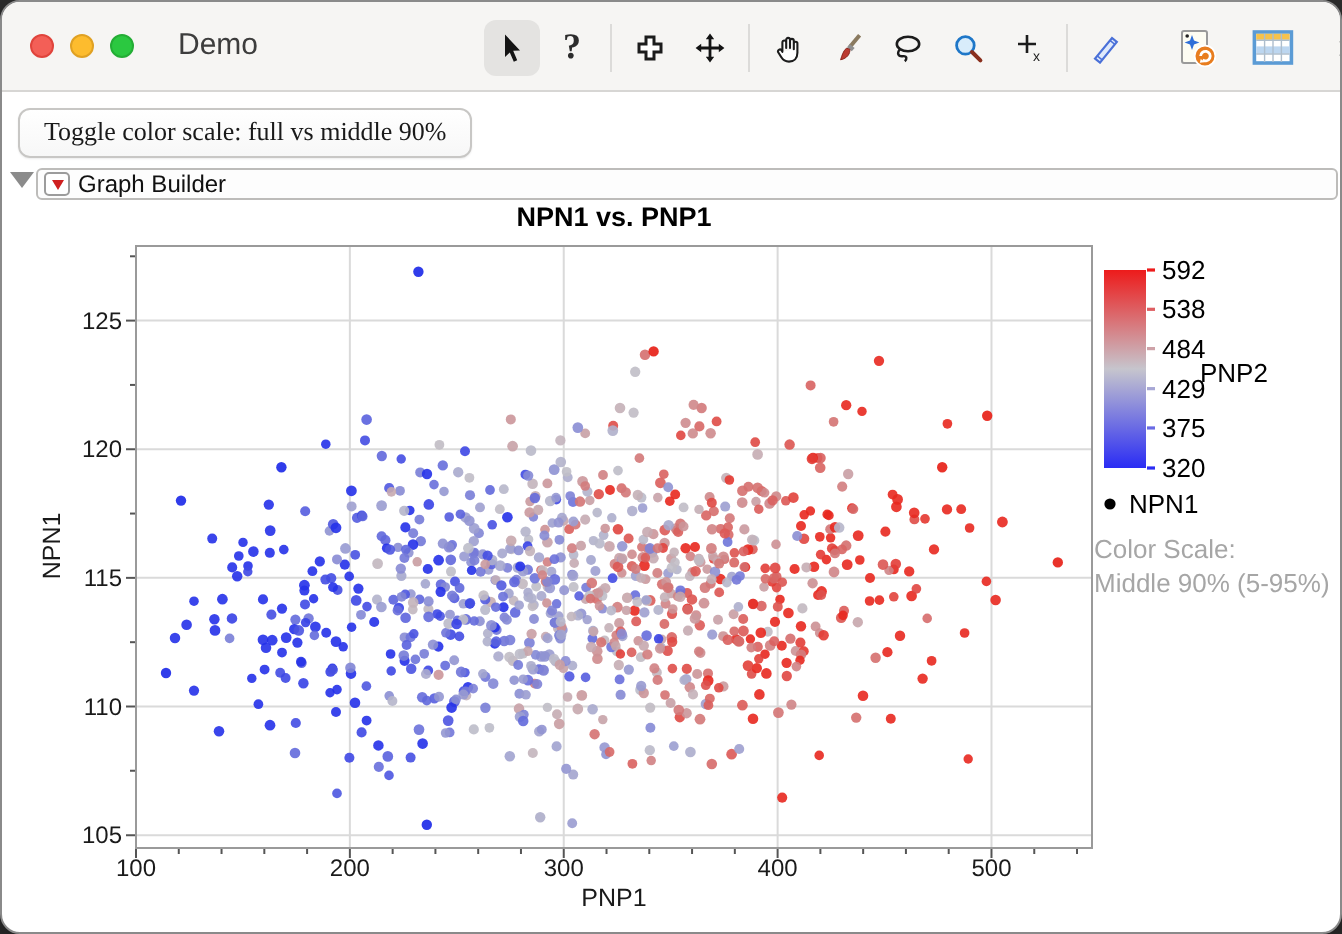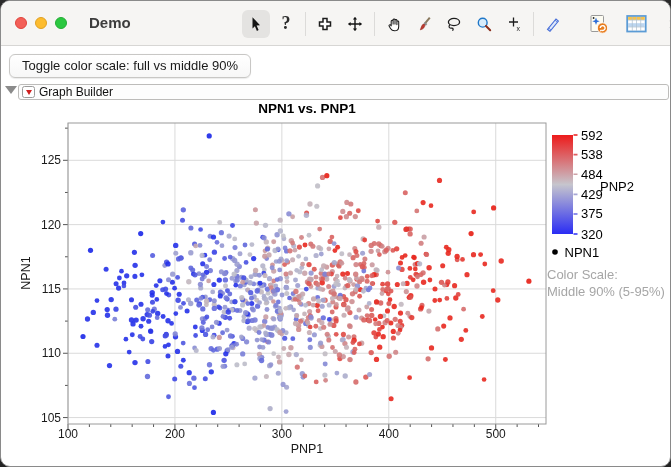--- a/index.html
+++ b/index.html
@@ -5,31 +5,31 @@
   html,body{margin:0;padding:0;background:#2e2e2e;font-family:"Liberation Sans","DejaVu Sans",sans-serif;}
   .window{position:relative;width:671px;height:467px;background:#fff;border-radius:10px;overflow:hidden;
           box-shadow:0 10px 30px rgba(0,0,0,.5);border:1px solid #8a8a8a;box-sizing:border-box;}
   
   .titlebar{position:absolute;left:0;top:0;width:100%;height:45px;background:#f6f5f3;border-bottom:1px solid #d7d6d4;box-sizing:border-box;}
   .lights{position:absolute;left:14px;top:16px;display:flex;gap:8px;}
   .light{width:12px;height:12px;border-radius:50%;}
   .light.red{background:#f35f57;border:1px solid #e0443c;box-sizing:border-box;}
   .light.yellow{background:#fdbc2e;border:1px solid #e0a123;box-sizing:border-box;}
   .light.green{background:#2bc840;border:1px solid #24ad35;box-sizing:border-box;}
-  .win-title{position:absolute;left:88px;top:13px;font-size:15px;font-weight:bold;color:#3d3d3d;}
+  .win-title{position:absolute;left:88px;top:13px;font-size:15px;font-weight:normal;color:#3d3d3d;}
   .toolbar{position:absolute;left:240px;top:0;height:45px;display:flex;align-items:center;}
   .tool{width:28px;height:28px;display:flex;align-items:center;justify-content:center;border-radius:6px;margin:0 1px;}
   .tool.selected{background:#e4e3e1;}
   .tool svg{display:block;}
   .tsep{width:1px;height:24px;background:#dcdbd9;margin:0 4px;}
   .tool-q{font-size:18px;font-family:"Liberation Serif","DejaVu Serif",serif;color:#2c2c2c;font-weight:bold;}
   .overflow{font-size:18px;color:#666;margin-left:14px;letter-spacing:-2px;}
   
   .btn-row{position:absolute;left:8px;top:53px;}
-  .action-btn{font-family:Liberation Sans, sans-serif;font-size:13px;color:#1a1a1a;background:linear-gradient(#ffffff,#f7f7f7);
+  .action-btn{font-family:Liberation Serif, serif;font-size:13px;color:#1a1a1a;background:linear-gradient(#ffffff,#f7f7f7);
        border:1px solid #c8c7c5;border-radius:6px;padding:3px 12px 4px 12px;box-shadow:0 .5px 1px rgba(0,0,0,.08);}
   
   .disclosure{position:absolute;left:4px;top:85px;width:0;height:0;border-left:6px solid transparent;border-right:6px solid transparent;border-top:8px solid #8b8b8b;}
   .rpt-bar{position:absolute;left:17px;top:83px;width:651px;height:16px;background:#fdfdfd;border:1px solid #bdbcba;border-radius:3px;box-sizing:border-box;display:flex;align-items:center;}
   .red-tri-btn{width:13px;height:12px;background:#fff;border:1px solid #9c9c9c;border-radius:2.5px;margin-left:3px;display:flex;align-items:center;justify-content:center;box-sizing:border-box;}
   .red-tri{width:0;height:0;border-left:3.5px solid transparent;border-right:3.5px solid transparent;border-top:5px solid #cf1f1f;}
   .rpt-label{font-size:12px;font-weight:normal;color:#111;margin-left:4px;}
   
   .graph-svg{position:absolute;left:0;top:100px;}
   .graph-svg text{font-family:"Liberation Sans","DejaVu Sans",sans-serif;}

